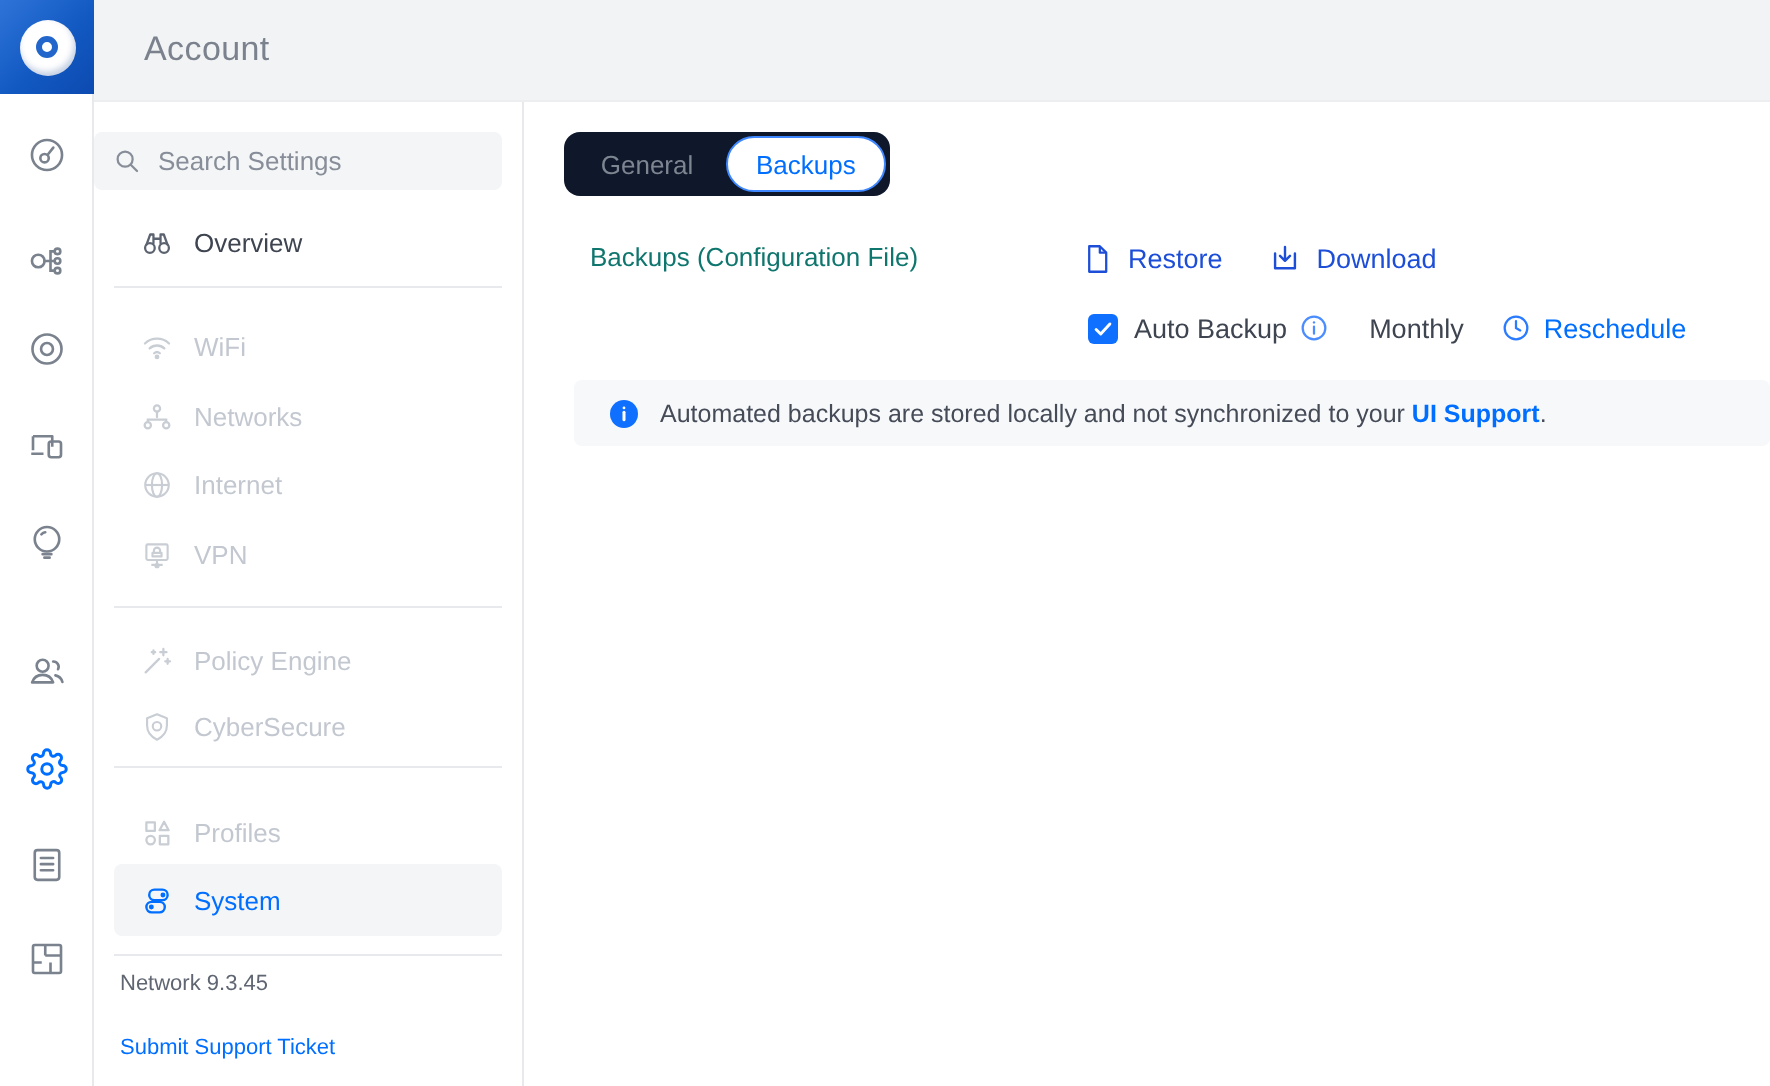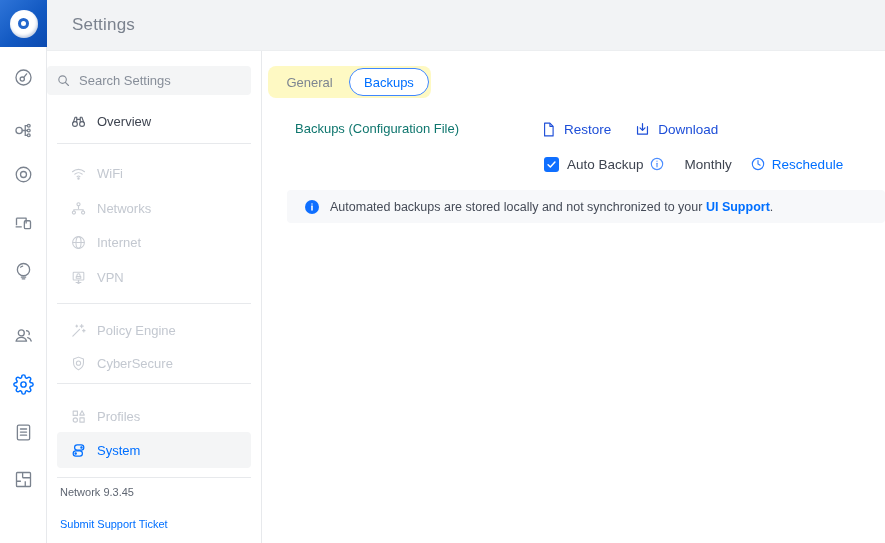--- a/index.html
+++ b/index.html
@@ -42,21 +42,21 @@
   .side-item.disabled { color:#c3c8d0; cursor:default; }
   .side-item.disabled .sicon { color:#c9cdd4; }
   .side-item.active { background:#f4f5f6; color:#006fff; }
   .side-item.active .sicon { color:#006fff; }
   .side-divider { position:absolute; left:10px; right:10px; height:1px; background:#e7e9ec; }
   .side-version { position:absolute; left:13px; top:435px; font-size:11px; color:#5f6672; }
   .side-support { position:absolute; left:13px; top:467px; font-size:11px; color:#006fff; cursor:pointer; }
 
   
   .content { position:absolute; left:262px; top:51px; right:0; bottom:0; background:#fff; }
-  .tab-group { position:absolute; left:6px; top:15px; height:32px; background:#fef9c3; border-radius:8px;
+  .tab-group { position:absolute; left:20px; top:15px; height:32px; background:#0f172a; border-radius:8px;
                display:flex; align-items:center; padding:2px; }
   .tab { min-width:79px; height:28px; display:flex; align-items:center; justify-content:center;
          font-size:13px; color:#7d8591; border-radius:15px; cursor:pointer; padding:0 14px; }
   .tab.active { background:#fff; color:#006fff; border:1px solid #3f87ff; }
 
   .row-label { position:absolute; left:33px; top:70px; font-size:13px; color:#0f766e; }
   .row-actions { position:absolute; left:278px; top:66px; height:24px; display:flex; align-items:center; gap:23px; }
   .link-btn { display:flex; align-items:center; gap:7px; color:#1d4ed8; font-size:13.5px; cursor:pointer; }
   .link-btn svg { width:17px; height:17px; }
 
@@ -80,21 +80,21 @@
   .banner-text { font-size:12.5px; color:#454b57; margin-left:11px; white-space:nowrap; }
   .banner-text .b { font-weight:normal; }
   .banner-text .lnk { font-weight:bold; color:#006fff; cursor:pointer; }
 </style>
 </head>
 <body>
 
 <div class="app">
 
   <div class="header">
-    <div class="header-title">Settings</div>
+    <div class="header-title">Account</div>
   </div>
 
   <div class="rail">
     <div class="logo">
       <div class="logo-disc">
         <div class="logo-ring"></div>
       </div>
     </div>
 
     <div class="rail-icon" style="top:65px">

